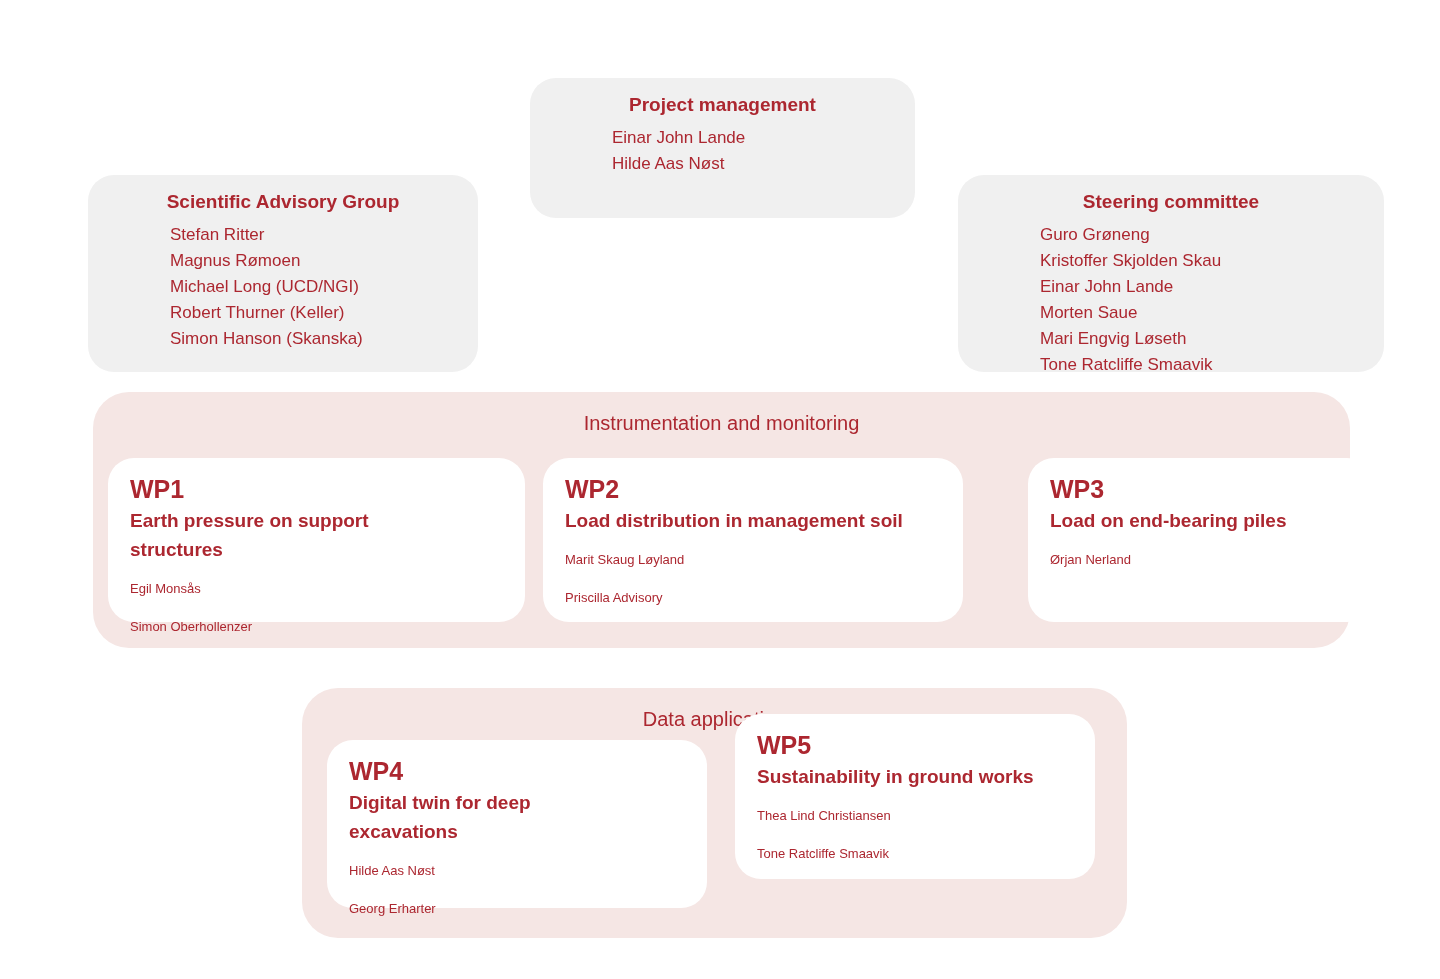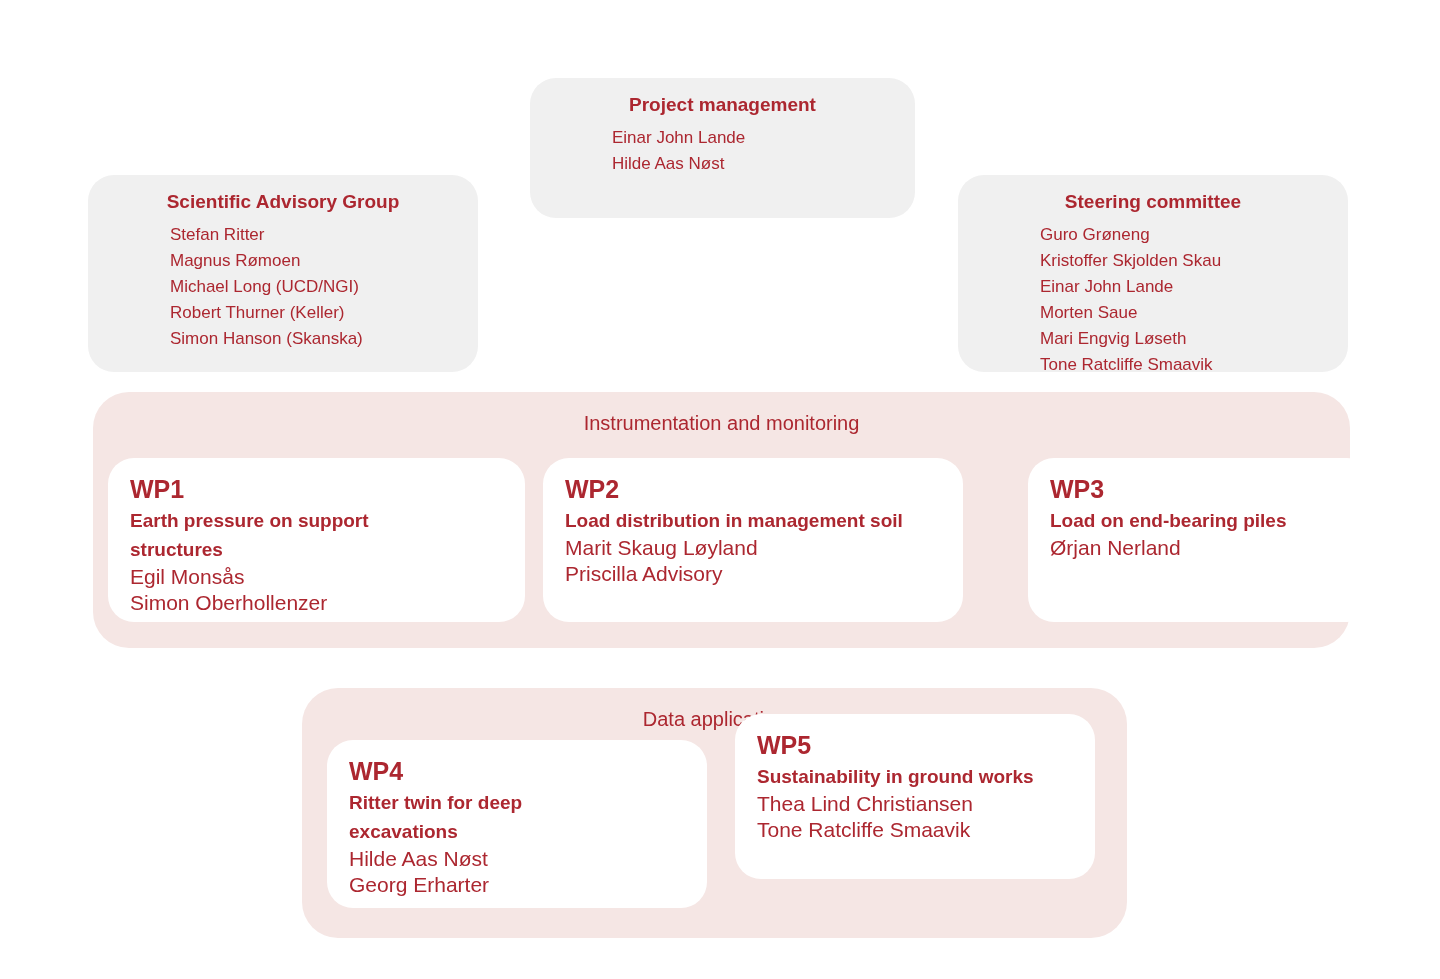--- a/index.html
+++ b/index.html
@@ -32,21 +32,21 @@
     color:var(--accent-red);
   }
   .panel-members{padding-left:82px;}
   .member{
     font-size:17px;
     line-height:26px;
     color:var(--accent-red);
   }
   #pm  {left:530px;top:78px; width:385px;height:140px;}
   #sag {left:88px; top:175px;width:390px;height:197px;}
-  #sc  {left:958px;top:175px;width:390px;height:197px;}
+  #sc  {left:958px;top:175px;width:426px;height:197px;}
 
   
   .band{
     position:absolute;
     background:var(--band-pink);
     border-radius:36px;
   }
   .band-label{
     margin-top:20px;
     text-align:center;
@@ -73,23 +73,24 @@
   .wp-title{
     font-size:19px;
     font-weight:bold;
     line-height:1.55;
     color:var(--accent-red);
   }
   .wp-title.w290{max-width:290px;}
   .wp-title.w240{max-width:240px;}
   .wp-title.nowrap{white-space:nowrap;}
   .wp-member{
-    font-size:21px;
+    font-size:13px;
     line-height:26px;
     color:var(--accent-red);
+    margin-top:12px;
   }
   #wp1{left:108px;top:458px;width:417px;height:164px;}
   #wp2{left:543px;top:458px;width:420px;height:164px;}
   #wp3{left:1028px;top:458px;width:345px;height:164px;}
   #wp4{left:327px;top:740px;width:380px;height:168px;}
   #wp5{left:735px;top:714px;width:360px;height:165px;}
 </style>
 </head>
 <body>
 
@@ -149,21 +150,21 @@
     <div class="wp-title nowrap">Load on end-bearing piles</div>
     <div class="wp-member">Ørjan Nerland</div>
   </article>
 
   <section class="band" id="band2">
     <div class="band-label">Data application</div>
   </section>
 
   <article class="wp" id="wp4">
     <div class="wp-id">WP4</div>
-    <div class="wp-title w240">Ritter twin for deep excavations</div>
+    <div class="wp-title w240">Digital twin for deep excavations</div>
     <div class="wp-member">Hilde Aas Nøst</div>
     <div class="wp-member">Georg Erharter</div>
   </article>
 
   <article class="wp" id="wp5">
     <div class="wp-id">WP5</div>
     <div class="wp-title nowrap">Sustainability in ground works</div>
     <div class="wp-member">Thea Lind Christiansen</div>
     <div class="wp-member">Tone Ratcliffe Smaavik</div>
   </article>

